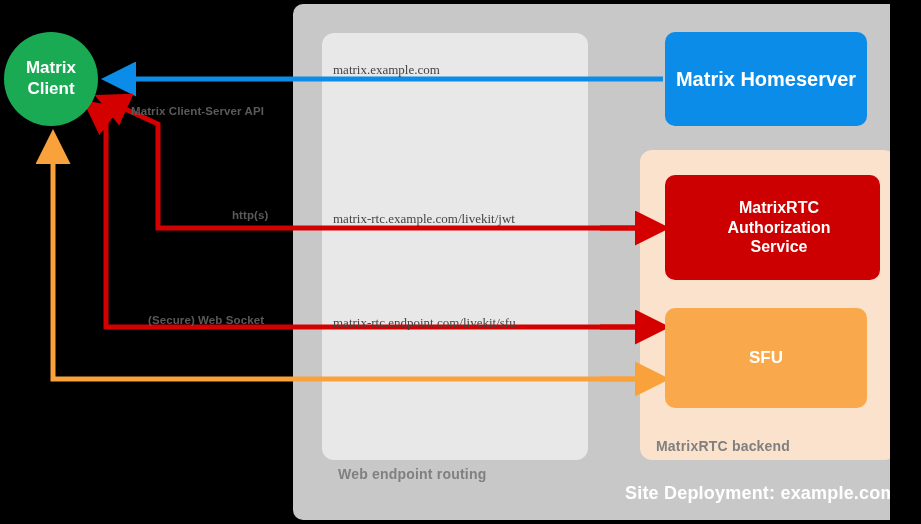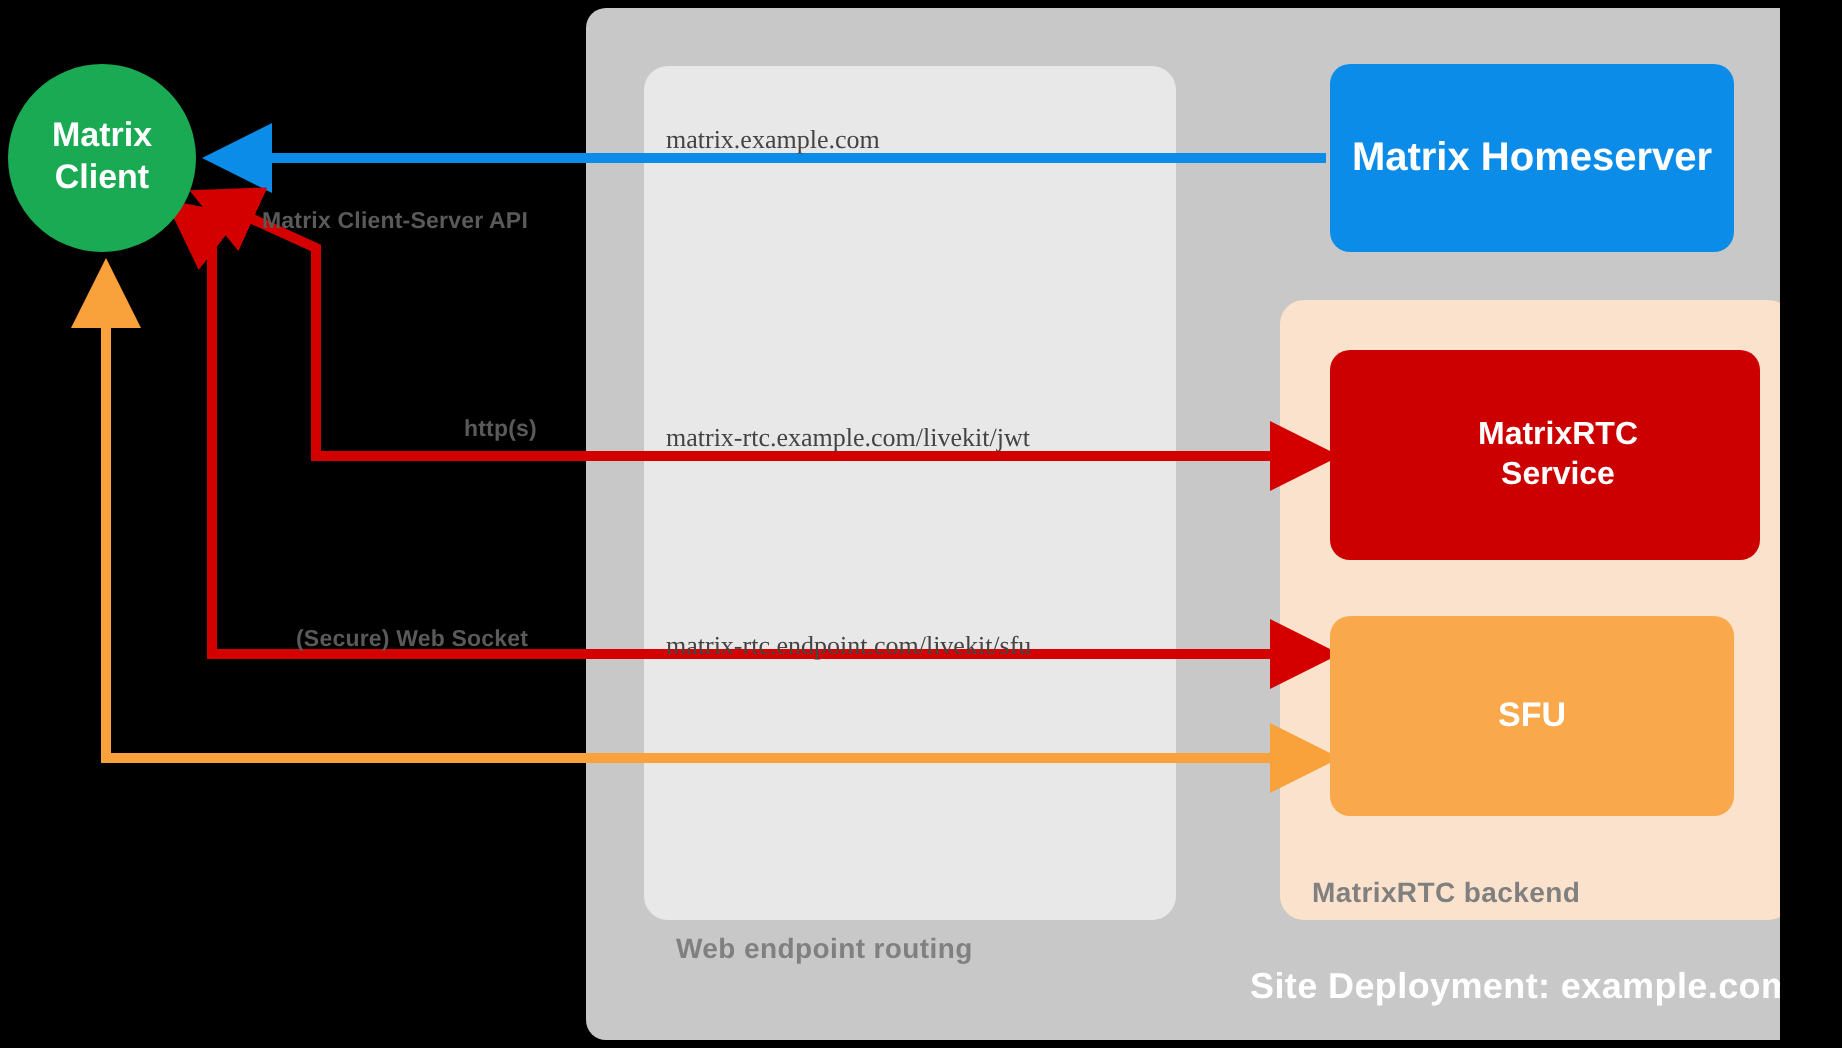--- a/index.html
+++ b/index.html
@@ -111,20 +111,21 @@
     </div>
   </div>
 
   <div class="node" id="homeserver">
     <span>Matrix Homeserver</span>
   </div>
 
   <div class="node" id="auth-service">
     <div>
       <div>MatrixRTC</div>
+      <div>Authorization</div>
       <div>Service</div>
     </div>
   </div>
 
   <div class="node" id="sfu">
     <span>SFU</span>
   </div>
 
   <div class="edge-label" id="lbl-csapi">Matrix Client-Server API</div>
   <div class="edge-label" id="lbl-https">http(s)</div>

